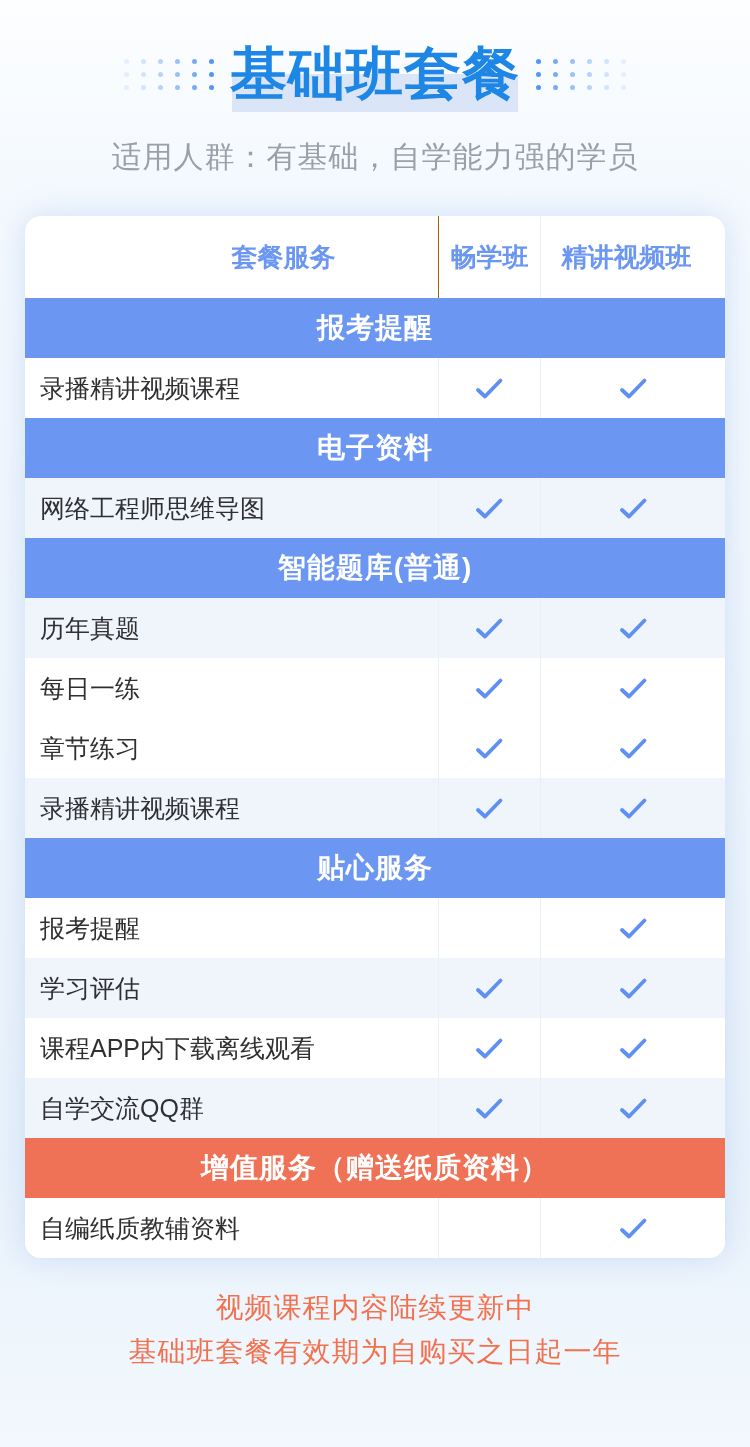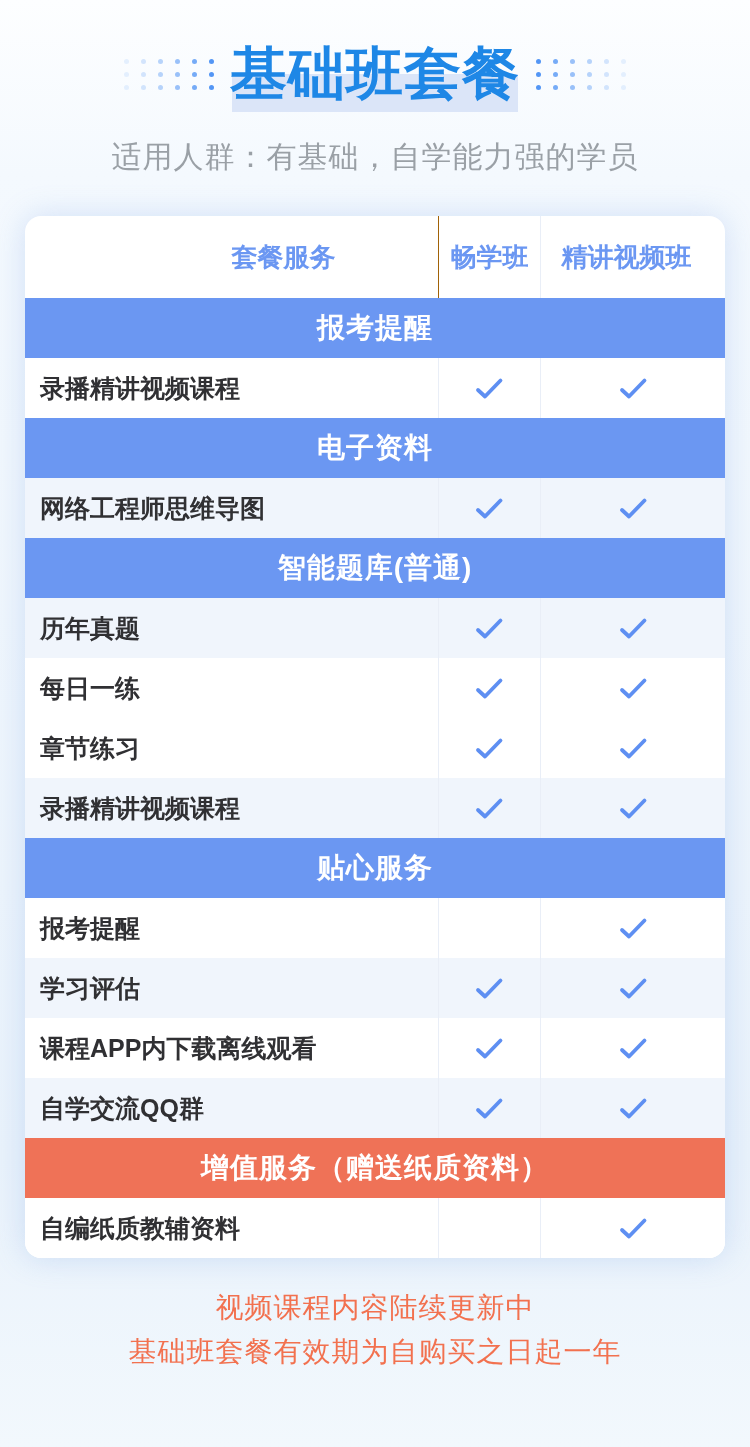--- a/index.html
+++ b/index.html
@@ -95,21 +95,20 @@
   .row { display: flex; height: 60px; background: #ffffff; }
   .row.alt { background: #f0f5fc; }
   .cell-label {
     width: 413px;
     box-sizing: border-box;
     padding-left: 15px;
     display: flex;
     align-items: center;
     font-size: 25px;
     color: #303033;
-    font-weight: bold;
   }
   .cell-check {
     box-sizing: border-box;
     border-left: 1px solid #e9eef7;
     display: flex;
     align-items: center;
     justify-content: center;
   }
   .cell-check.c2 { width: 102px; }
   .cell-check.c3 { width: 185px; }

